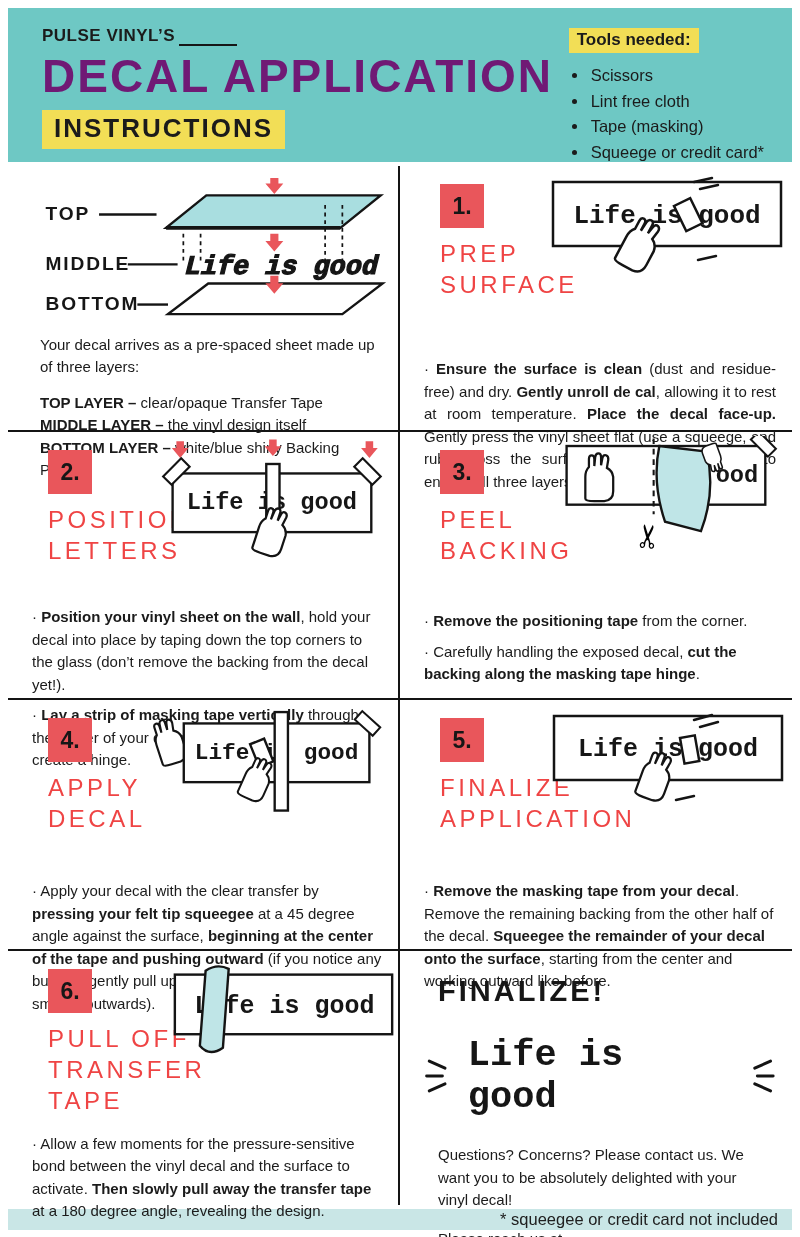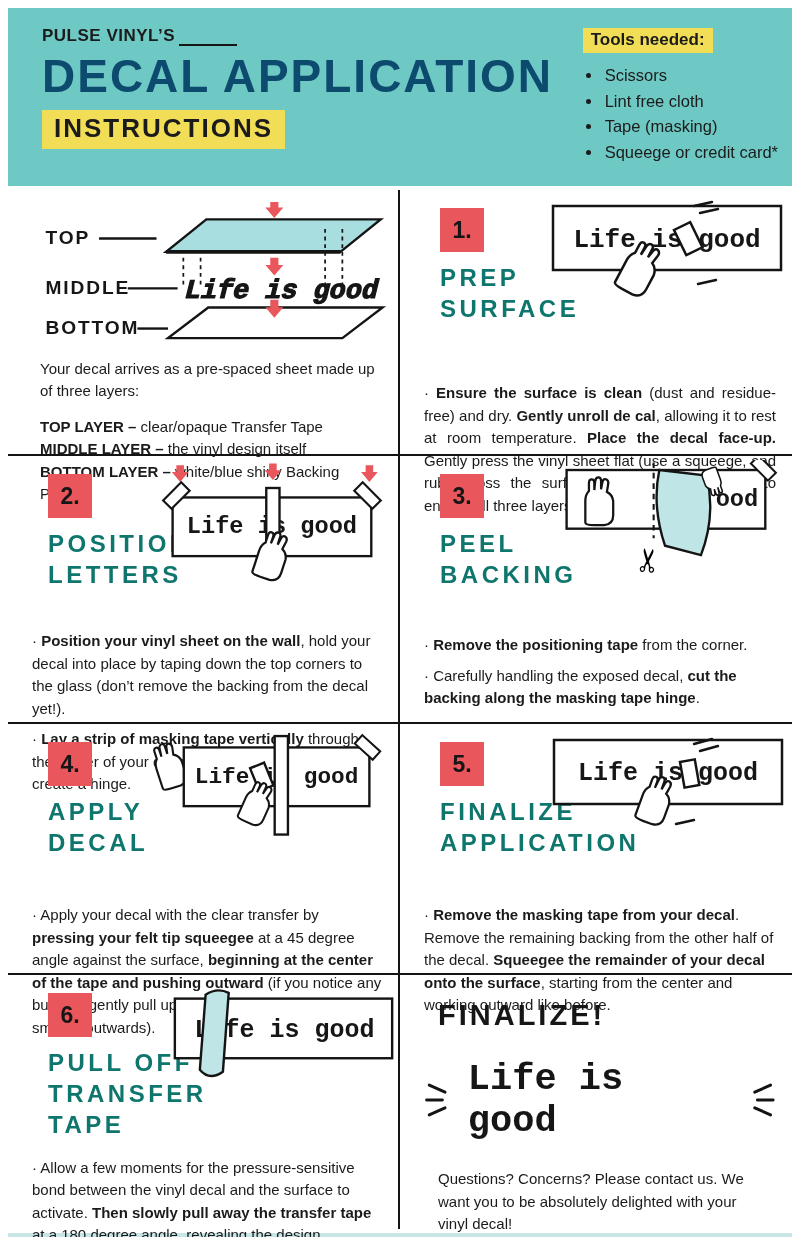--- a/index.html
+++ b/index.html
@@ -1,41 +1,41 @@
 <!DOCTYPE html>
 <html><head>
 <meta charset="utf-8">
 <style>
   html,body{margin:0;padding:0;background:#fff;}
   body{width:800px;height:1237px;overflow:hidden;font-family:"Liberation Sans",sans-serif;color:#1b1b1b;position:relative;}
   *{box-sizing:border-box;}
 
   
-  .header{margin:8px 8px 0 8px;background:#6EC8C4;height:178px;display:flex;justify-content:space-between;padding:18px 14px 0 34px;}
+  .header{margin:8px 8px 0 8px;background:#6EC8C4;height:154px;display:flex;justify-content:space-between;padding:18px 28px 0 34px;}
   .brand{font-size:17px;font-weight:bold;letter-spacing:.5px;display:flex;align-items:flex-end;gap:2px;}
   .brand::after{content:"";display:inline-block;width:58px;border-bottom:2px solid #161616;margin-left:2px;}
-  .big-title{font-size:46px;font-weight:bold;letter-spacing:2px;line-height:1.05;margin-top:6px;color:#0c4a6e;}
+  .big-title{font-size:46px;font-weight:bold;letter-spacing:2px;line-height:1.05;margin-top:6px;color:#701a75;}
   .chip{display:inline-block;background:#F2DE56;padding:3px 12px 5px 12px;font-weight:bold;}
   .subtitle{font-size:26px;letter-spacing:2px;margin-top:10px;}
   .tools{padding-top:2px;min-width:190px;}
   .tools-chip{font-size:17px;padding:2px 8px 3px 8px;}
   .tools ul{margin:10px 0 0 4px;padding:0 0 0 16px;font-size:16.5px;line-height:1.55;}
   .tools li{padding-left:2px;}
 
   
   .grid{margin:4px 8px;}
   .row{display:flex;border-bottom:2px solid #141414;}
   .cell{width:392px;padding:12px 16px 8px 24px;position:relative;}
   .cell.left{border-right:2px solid #141414;}
   .r1{height:266px;}.r2{height:268px;}.r3{height:251px;}.r4{height:254px;border-bottom:none;}
 
   .step-top{display:flex;align-items:flex-start;}
   .badge{width:44px;height:44px;background:#E9565B;color:#161616;font-weight:bold;font-size:23px;
          display:flex;align-items:center;justify-content:center;margin:6px 0 10px 16px;flex:0 0 auto;}
-  .step-title{font-size:24px;font-weight:bold;letter-spacing:3.5px;line-height:1.3;margin:4px 0 0 16px;color:#0f766e;}
+  .step-title{font-size:24px;font-weight:normal;letter-spacing:3.5px;line-height:1.3;margin:4px 0 0 16px;color:#ef4444;}
   .diagram{position:absolute;top:10px;right:4px;}
   .body{font-size:15px;line-height:1.5;margin-top:10px;clear:both;}
   .body p{margin:0 0 8px 0;}
   .body.justify p{text-align:justify;}
   b{font-weight:bold;}
 
   
   .intro-text{font-size:15px;line-height:1.45;margin-top:14px;padding-left:8px;}
   .intro-layers{margin-top:14px;font-size:15px;line-height:1.5;padding-left:8px;}
 

